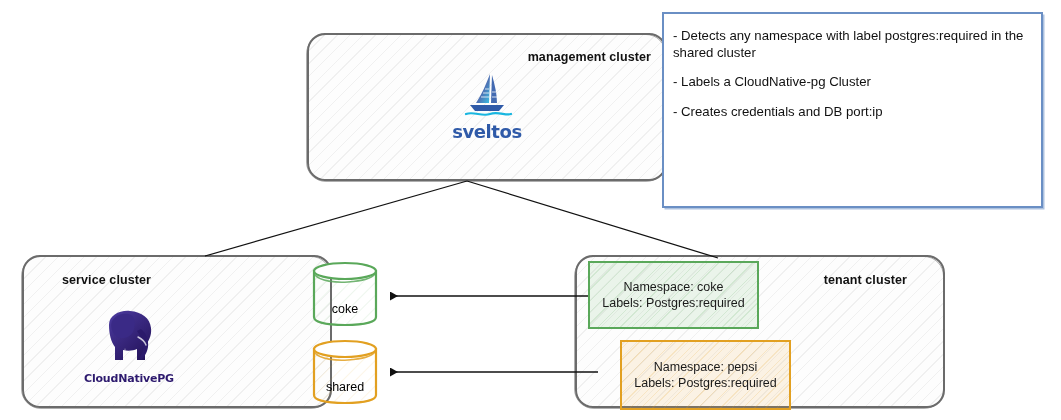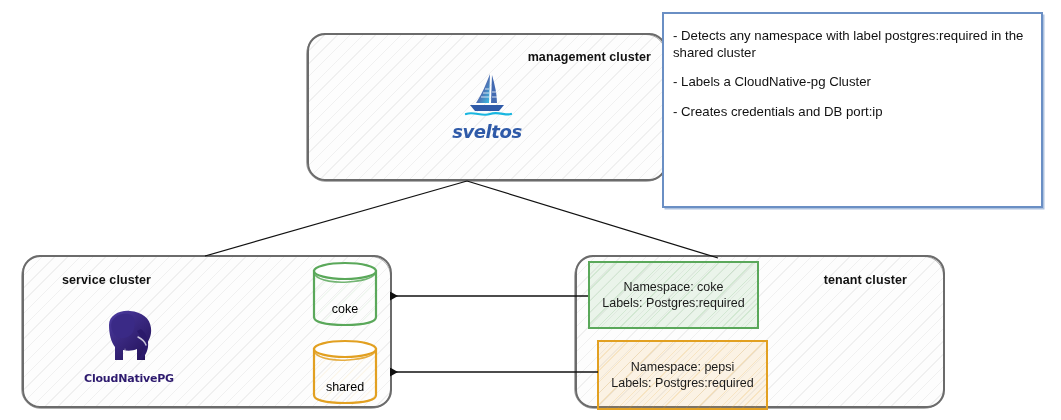--- a/index.html
+++ b/index.html
@@ -55,42 +55,41 @@
     color: #111111;
     white-space: nowrap;
     letter-spacing: 0.1px;
   }
 
   
   #management-cluster { left: 283px; top: 33px;  width: 360px; height: 148px; margin-left: 24px; }
   #management-cluster .cluster-label { right: 14px; top: 15px; }
 
   
-  #service-cluster { left: 22px; top: 255px; width: 370px; height: 153px; }
+  #service-cluster { left: 22px; top: 255px; width: 310px; height: 153px; }
   #service-cluster .cluster-label { left: 38px; top: 16px; }
 
   
   #shared-cluster { left: 575px; top: 255px; width: 370px; height: 153px; }
   #shared-cluster .cluster-label { right: 36px; top: 16px; }
 
   
   #sveltos-logo {
     position: absolute;
     left: 50%;
     top: 50%;
     transform: translate(-50%, -50%);
     width: 96px;
     text-align: center;
     pointer-events: none;
   }
   #sveltos-logo .logo-word {
     font-family: "DejaVu Sans", sans-serif;
     font-size: 18px;
     font-weight: bold;
-    font-style: italic;
     color: #2f5aa8;
     letter-spacing: -0.4px;
     margin-top: -3px;
   }
 
   
   #cnpg-logo {
     position: absolute;
     left: 55px;
     top: 48px;
@@ -147,21 +146,21 @@
     background-color: rgba(122,190,122,0.14);
     background-image: repeating-linear-gradient(
       -45deg,
       rgba(90,168,90,0.16) 0px,
       rgba(90,168,90,0.16) 1px,
       rgba(0,0,0,0) 1px,
       rgba(0,0,0,0) 8px
     );
   }
   #ns-pepsi {
-    left: 597px; top: 340px; width: 171px; height: 70px;
+    left: 620px; top: 340px; width: 171px; height: 70px;
     border-color: #e2a021;
     background-color: rgba(240,170,60,0.13);
     background-image: repeating-linear-gradient(
       -45deg,
       rgba(226,160,33,0.17) 0px,
       rgba(226,160,33,0.17) 1px,
       rgba(0,0,0,0) 1px,
       rgba(0,0,0,0) 8px
     );
   }

